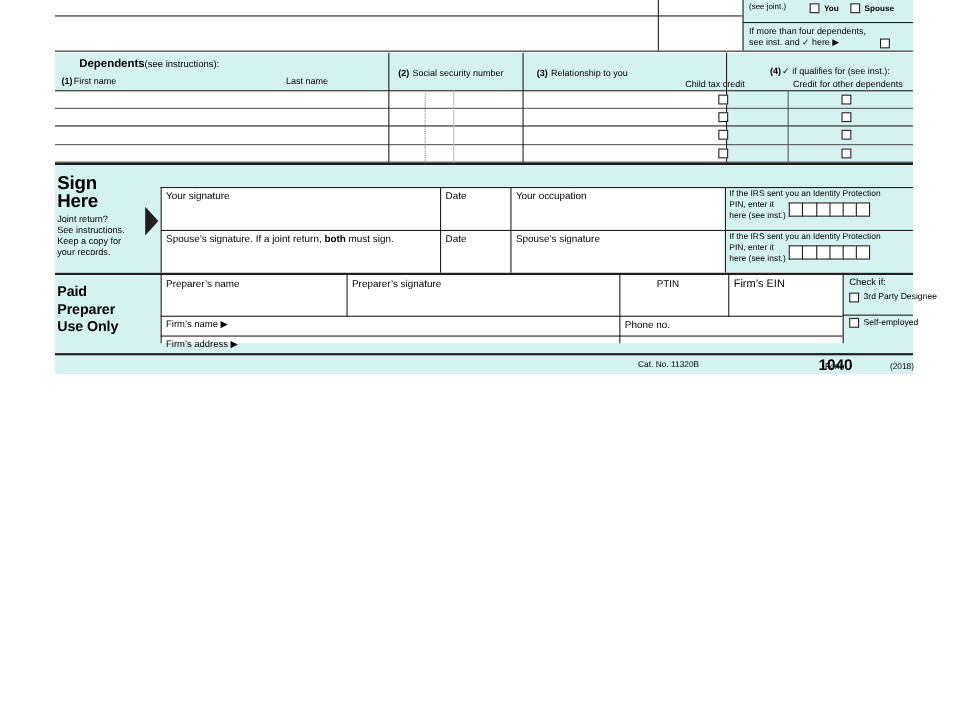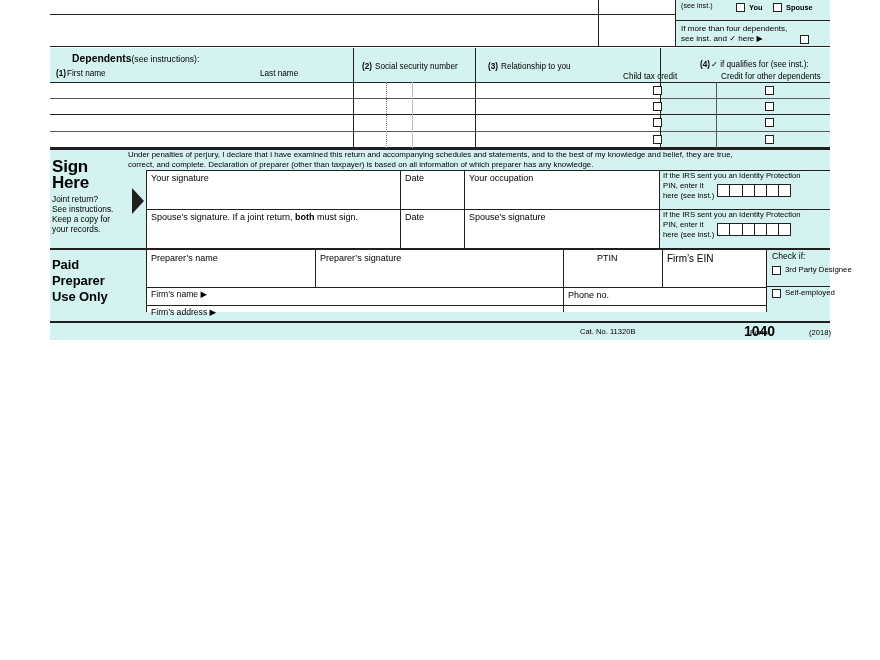--- a/index.html
+++ b/index.html
@@ -73,21 +73,21 @@
 <div id="form1040">
 
   <div class="abs cyan" style="left:625px; top:0px; width:155px; height:46px;"></div>
 
   <div class="hline dark" style="left:0px; top:14px; width:625px;"></div>
   <div class="hline dark" style="left:625px; top:20px; width:155px;"></div>
 
   <div class="vline dark" style="left:548px; top:0px; height:46px;"></div>
   <div class="vline dark" style="left:625px; top:0px; height:46px;"></div>
 
-  <div class="lbl ftiny" style="left:631px; top:2px;">(see inst.)</div>
+  <div class="lbl ftiny" style="left:631px; top:2px;">(see joint.)</div>
 
   <div class="cbx" style="left:686px; top:3px;"></div>
   <div class="lbl chk" style="left:699px; top:4px;">You</div>
   <div class="cbx" style="left:723px; top:3px;"></div>
   <div class="lbl chk" style="left:736px; top:4px;text-align:right;">Spouse</div>
 
 
   <div class="lbl" style="left:631px; top:24px; font-size:8.1px;">If more than four dependents,</div>
   <div class="lbl" style="left:631px; top:34px; font-size:8.1px;">see inst. and ✓ here ▶</div>
   <div class="cbx" style="left:750px; top:35px;"></div>
@@ -156,22 +156,20 @@
 
   <div class="lbl signhere" style="left:2px; top:158px;">Sign</div>
   <div class="lbl signhere" style="left:2px; top:174px;">Here</div>
   <div class="lbl" style="left:2px; top:195px; font-size:8.3px;">Joint return?</div>
   <div class="lbl" style="left:2px; top:205px; font-size:8.3px;">See instructions.</div>
   <div class="lbl" style="left:2px; top:215px; font-size:8.3px;">Keep a copy for</div>
   <div class="lbl" style="left:2px; top:225px; font-size:8.3px;">your records.</div>
 
   <div class="arrowblk" style="left:82px; top:188px;"></div>
 
-  <div class="lbl" style="left:78px; top:150px; font-size:7.9px;">Under penalties of perjury, I declare that I have examined this return and accompanying schedules and statements, and to the best of my knowledge and belief, they are true,</div>
-  <div class="lbl" style="left:78px; top:160px; font-size:7.9px;">correct, and complete. Declaration of preparer (other than taxpayer) is based on all information of which preparer has any knowledge.</div>
 
   <div class="abs white" style="left:96px; top:170px; width:513px; height:78px;"></div>
 
   <div class="hline dark" style="left:96px; top:170px; width:684px;"></div>
   <div class="hline dark" style="left:96px; top:209px; width:684px;"></div>
 
   <div class="vline dark" style="left:96px;  top:170px; height:78px;"></div>
   <div class="vline dark" style="left:350px; top:170px; height:78px;"></div>
   <div class="vline dark" style="left:414px; top:170px; height:78px;"></div>
   <div class="vline dark" style="left:609px; top:170px; height:78px;"></div>

